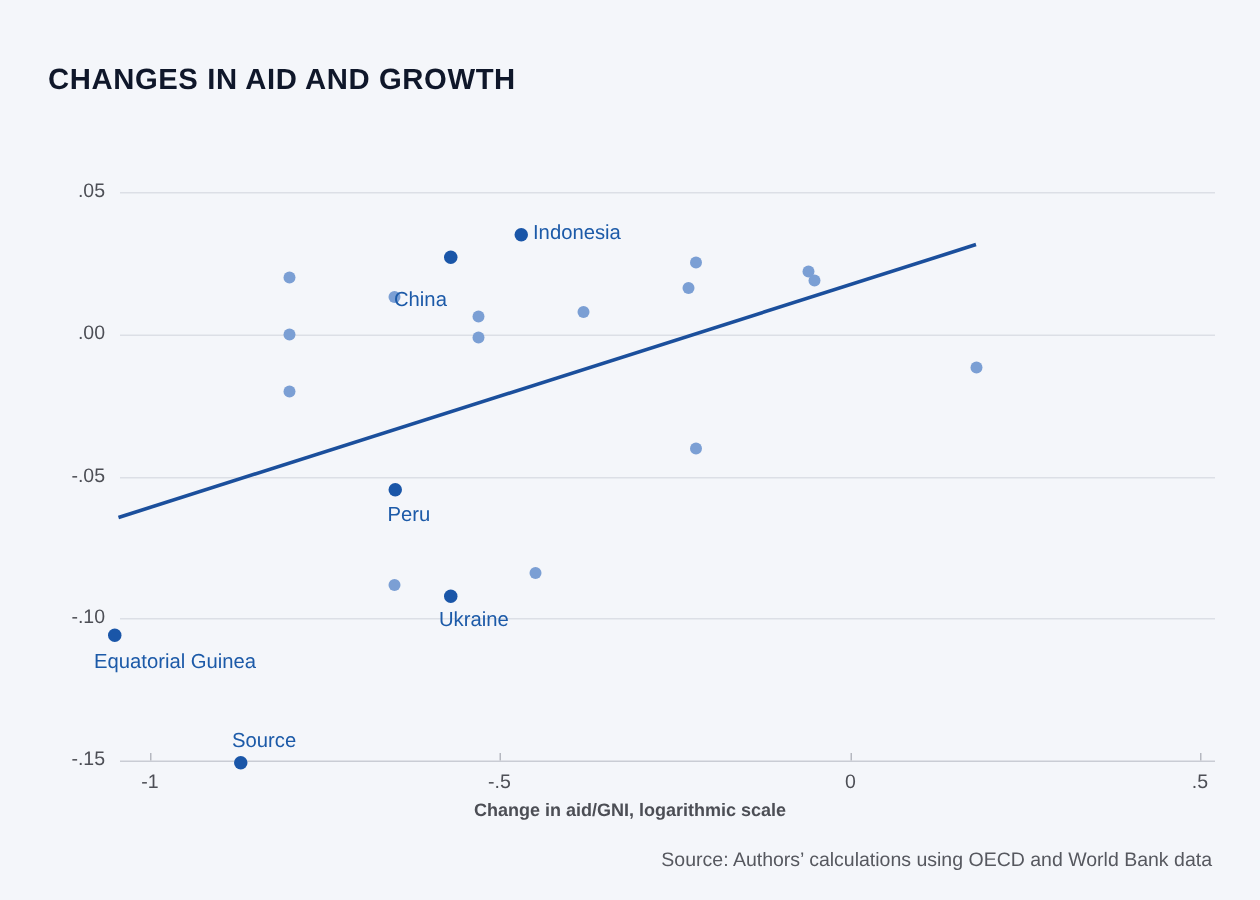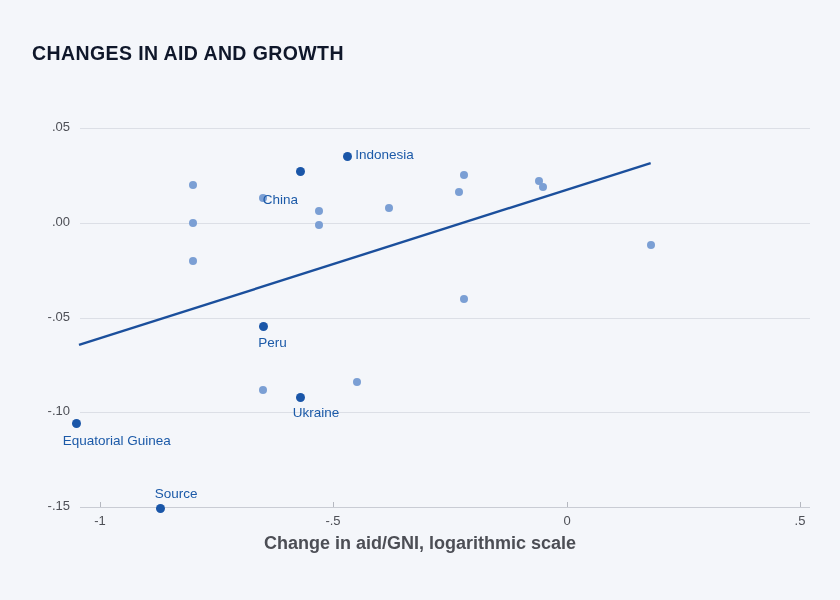--- a/index.html
+++ b/index.html
@@ -50,21 +50,21 @@
     font-weight: bold;
     color: #5d5f66;
     white-space: nowrap;
   }
   .xlabel {
     position: absolute;
     left: 0;
     top: 533px;
     width: 840px;
     text-align: center;
-    font-size: 18px;
+    font-size: 12px;
     font-weight: bold;
     color: #4c4e55;
   }
   .source {
     position: absolute;
     right: 32px;
     top: 565px;
     font-size: 13px;
     color: #56585f;
     white-space: nowrap;
@@ -188,14 +188,15 @@
       <div class="pt-label" style="left: 258.333px; top: 334.975px; text-align: center;">Peru</div>
       <div class="dot dark" style="left: 296.167px; top: 392.59px;"></div>
       <div class="pt-label" style="left: 292.667px; top: 405.09px;">Ukraine</div>
       <div class="dot dark" style="left: 72.1667px; top: 419.12px;"></div>
       <div class="pt-label" style="left: 62.6667px; top: 432.62px;">Equatorial Guinea</div>
       <div class="dot dark" style="left: 156.167px; top: 504.395px;"></div>
       <div class="pt-label" style="left: 154.667px; top: 485.895px;">Source</div>
     </div>
 
   <div class="xlabel">Change in aid/GNI, logarithmic scale</div>
+  <div class="source">Source: Authors’ calculations using OECD and World Bank data</div>
 
 </div>
 
 </body></html>

